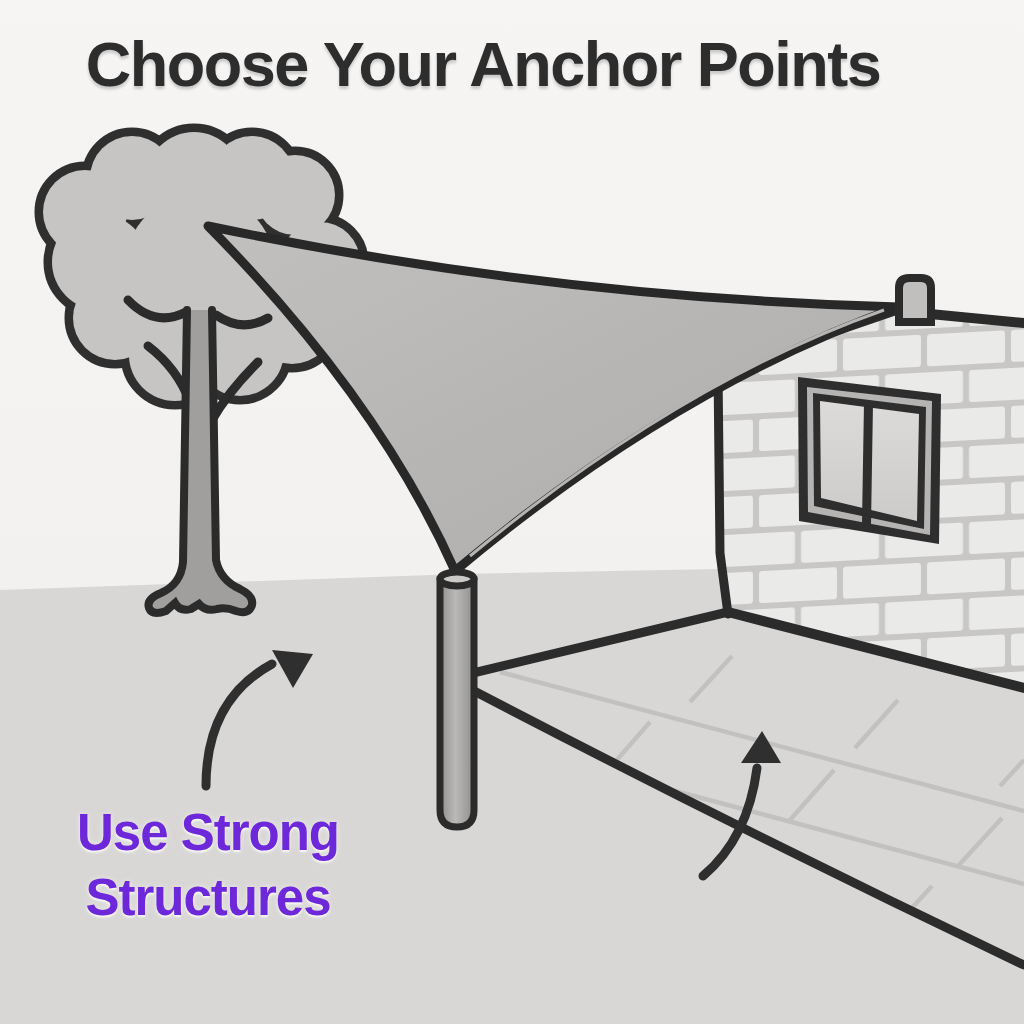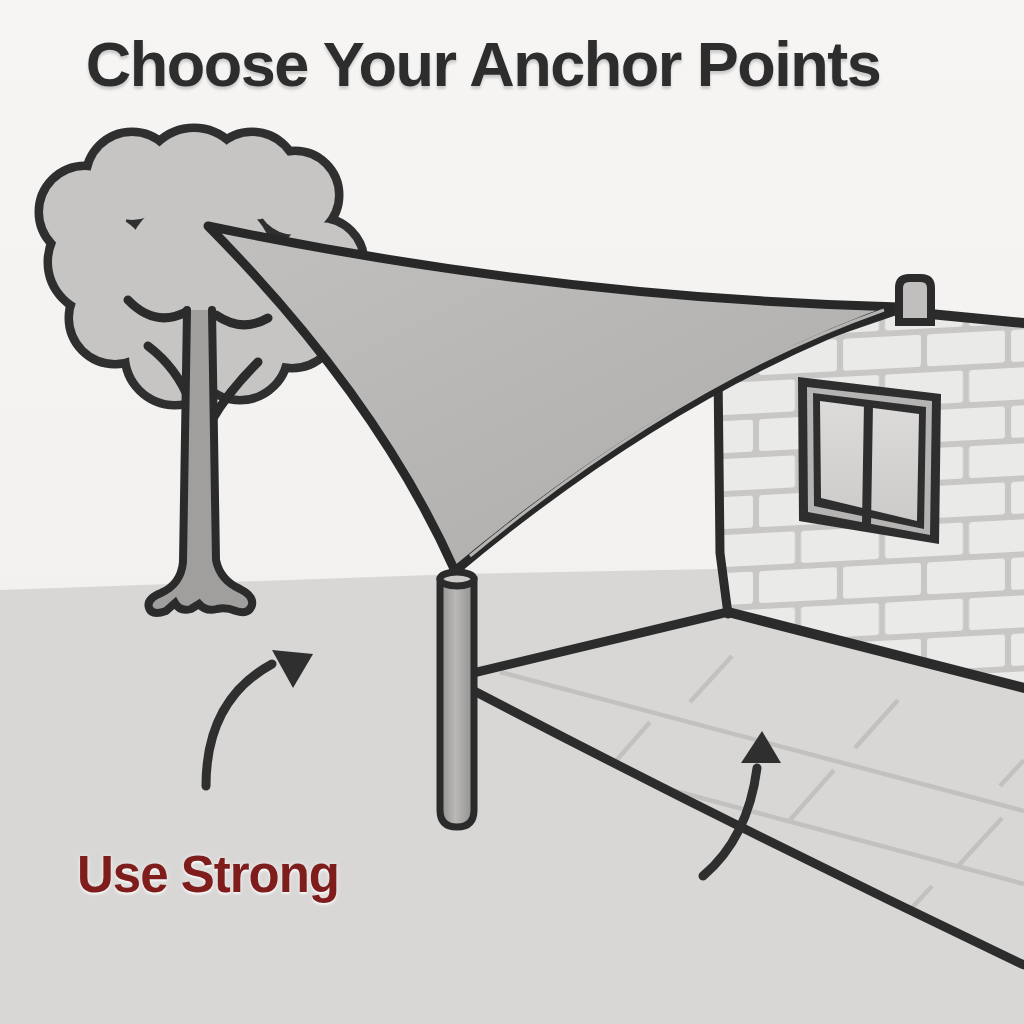--- a/index.html
+++ b/index.html
@@ -9,23 +9,23 @@
     font-family:"Liberation Sans","DejaVu Sans",sans-serif;
   }
   .stage svg{position:absolute;left:0;top:0;}
   .title{
     position:absolute;top:28px;left:0;right:58px;
     text-align:center;font-size:63px;font-weight:700;letter-spacing:-1.5px;
     color:#2d2d2d;text-shadow:0 3px 3px rgba(0,0,0,0.18);
     white-space:nowrap;
   }
   .label{
-    position:absolute;font-weight:700;color:#7f1d1d;letter-spacing:-1px;
+    position:absolute;font-weight:700;color:#6d28d9;letter-spacing:-1px;
     text-shadow:0 2px 2px rgba(255,255,255,0.75),0 0 6px rgba(255,255,255,0.5);
-    text-align:center;white-space:nowrap;margin-top:42px;
+    text-align:center;white-space:nowrap;
   }
   .label-left{left:8px;width:400px;top:800px;font-size:51px;line-height:65px;}
   .label-right{left:455px;width:460px;top:897px;font-size:51px;}
 </style>
 </head>
 <body>
 
 <div class="stage">
 
 <svg width="1024" height="1024" viewBox="0 0 1024 1024">
@@ -159,16 +159,17 @@
   <g>
     <path d="M 703 876 Q 748 838 757 768" fill="none" stroke="#2f2f2f" stroke-width="9" stroke-linecap="round"></path>
     <polygon points="762,731 741,763 781,763" fill="#2f2f2f"></polygon>
   </g>
 </svg>
 
 <div class="title">Choose Your Anchor Points</div>
 
 <div class="label label-left">
   <div>Use Strong</div>
+  <div>Structures</div>
 </div>
 
 
 </div>
 
 </body></html>

